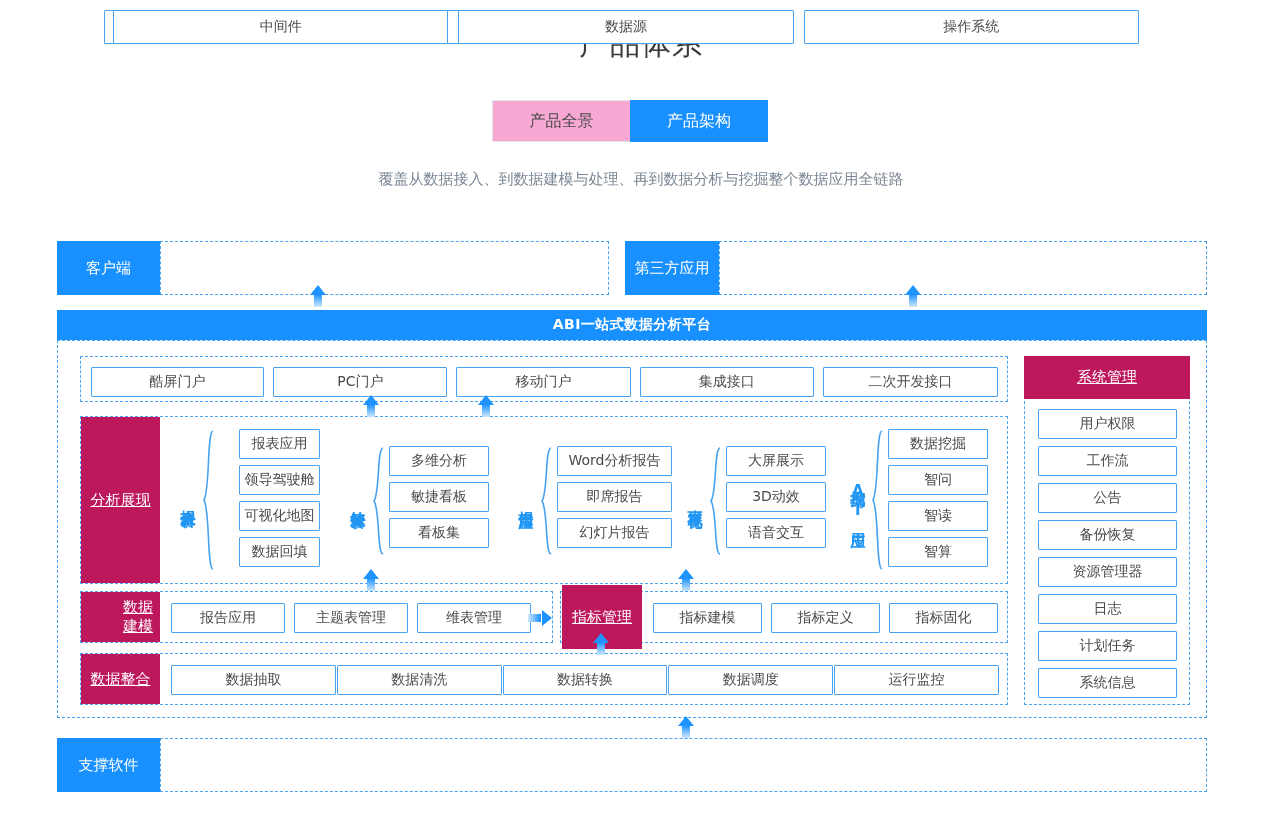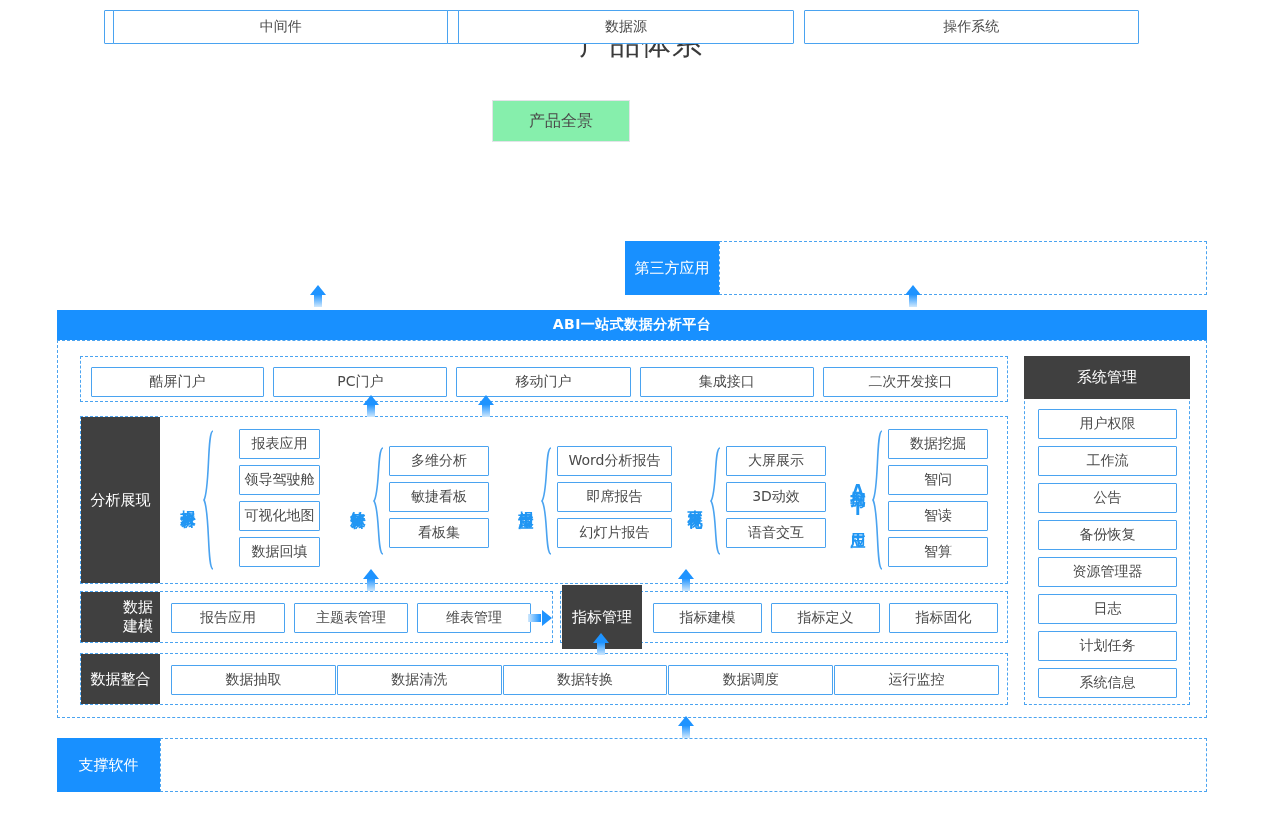--- a/index.html
+++ b/index.html
@@ -18,43 +18,43 @@
     position: absolute; top: 24px; left: 0; width: 1282px;
     text-align: center; font-size: 30px; color: #3a3a3a; letter-spacing: 1px;
   }
   .tabs {
     position: absolute; top: 100px; left: 492px;
     display: flex; height: 42px;
   }
   .tab {
     width: 138px; height: 42px; line-height: 40px; text-align: center;
     font-size: 16px; border: 1px solid #e2e4e8; border-right: none;
-    background: #86efac; color: #4a4a4a; cursor: pointer;
+    background: #f9a8d4; color: #4a4a4a; cursor: pointer;
   }
   .tab:last-child { border-right: 1px solid #e2e4e8; }
   .tab.active { background: #1890ff; border-color: #1890ff; color: #fff; }
   .subtitle {
     position: absolute; top: 170px; left: 0; width: 1282px;
     text-align: center; font-size: 15px; color: #7b8794;
   }
 
   
   .dash { border: 1px dashed #4aa3f0; }
   .solidbox {
     border: 1px solid #4aa3f0; background: #fff; color: #4a4a4a;
     font-size: 14px; display: flex; align-items: center; justify-content: center;
     border-radius: 1px;
   }
   .bluelabel {
     background: #1890ff; color: #fff; font-size: 15px;
     display: flex; align-items: center; justify-content: center;
   }
   .ltbluelabel {
-    background: #404040; color: #fff; font-size: 15px;
-    display: flex; align-items: center; justify-content: center;
+    background: #be185d; color: #fff; font-size: 15px;
+    display: flex; align-items: center; justify-content: center; text-decoration: underline;
   }
   .arrow-up {
     position: absolute; width: 16px; height: 22px;
   }
   .arrow-up::before {
     content: ""; position: absolute; left: 4px; bottom: 0; width: 8px; height: 13px;
     background: linear-gradient(to top, #cfe8fd, #1890ff);
   }
   .arrow-up::after {
     content: ""; position: absolute; left: 0; top: 0; width: 0; height: 0;
@@ -152,23 +152,29 @@
 </style>
 </head>
 <body>
 
 <div class="page">
 
   <div class="title">产品体系</div>
 
   <div class="tabs">
     <div class="tab">产品全景</div>
-  </div>
-
-
+    <div class="tab active">产品架构</div>
+  </div>
+
+  <div class="subtitle">覆盖从数据接入、到数据建模与处理、再到数据分析与挖掘整个数据应用全链路</div>
+
+  <div class="client-wrap">
+    <div class="client-box dash"></div>
+    <div class="client-lbl bluelabel">客户端</div>
+  </div>
   <div class="client-items">
     <div class="solidbox">电脑</div>
     <div class="solidbox">手机</div>
     <div class="solidbox">平板</div>
     <div class="solidbox">大屏</div>
   </div>
   <div class="arrow-up" style="left:310px; top:285px;"></div>
 
   <div class="third-wrap">
     <div class="third-box dash"></div>

